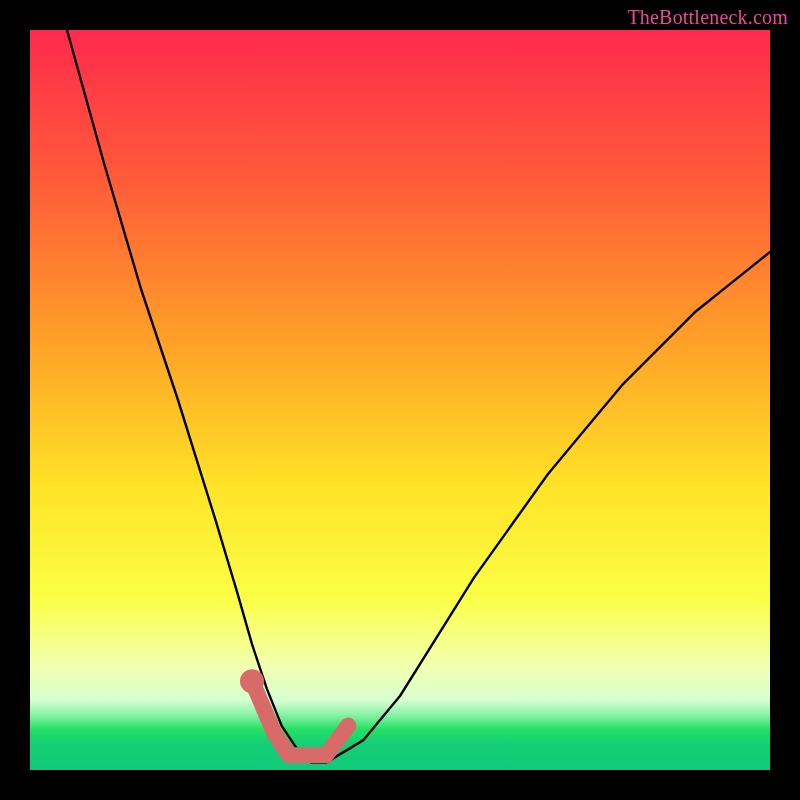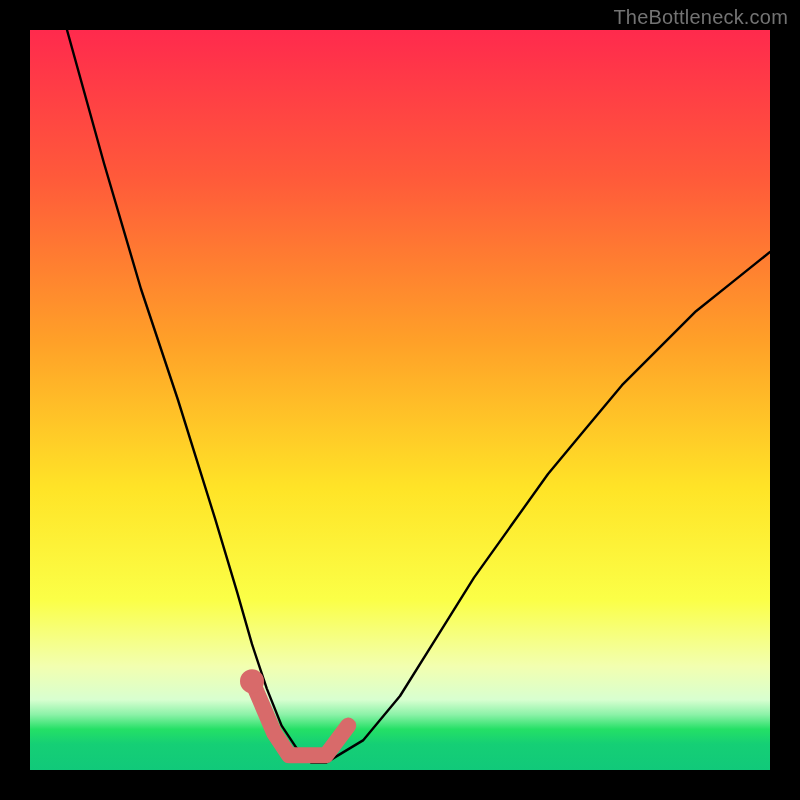--- a/index.html
+++ b/index.html
@@ -20,24 +20,25 @@
     overflow: hidden;
   }
   .gradient {
     position: absolute;
     inset: 0;
   }
   .watermark {
     position: absolute;
     top: 6px;
     right: 12px;
-    color: #737373;
+    color: #ec4899;
     font-size: 20px;
     font-weight: 500;
     letter-spacing: 0.2px;
+    font-family: Liberation Serif, serif;
   }
   svg.plot {
     position: absolute;
     inset: 0;
   }
 </style>
 </head>
 <body>
 
 <div class="frame">

